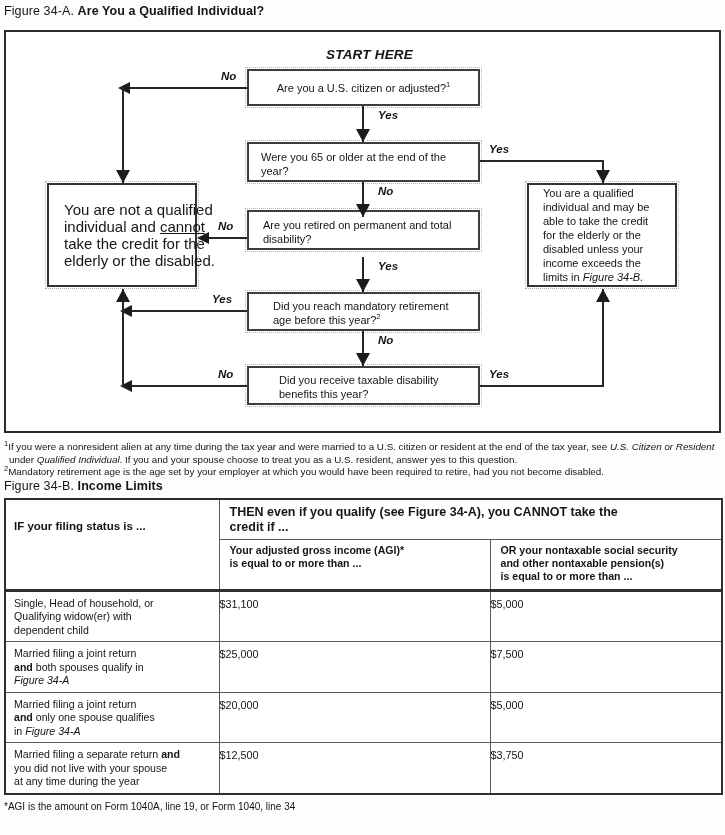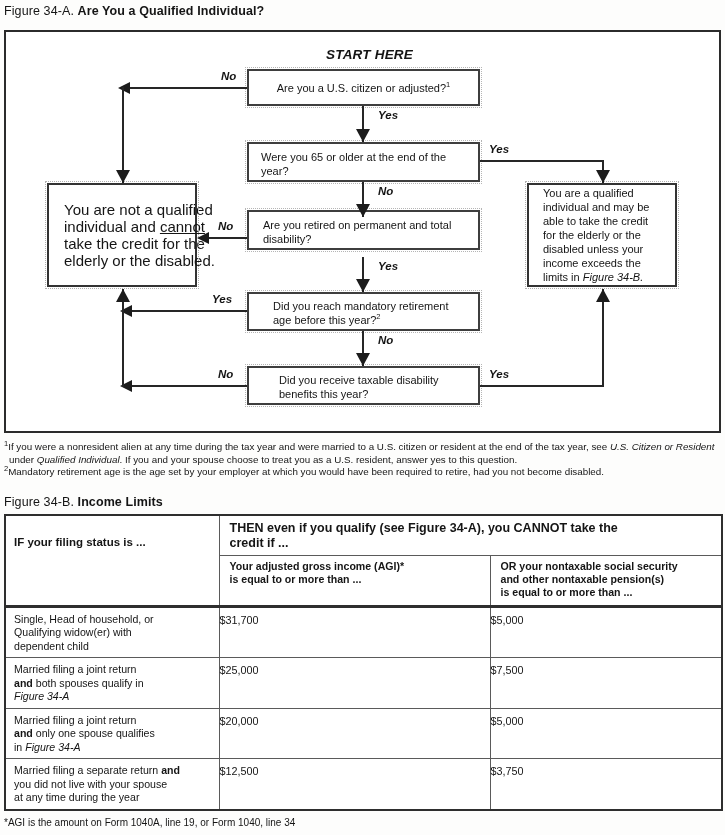--- a/index.html
+++ b/index.html
@@ -48,21 +48,21 @@
   .arr.left { border-top: 6px solid transparent; border-bottom: 6px solid transparent; border-right: 12px solid #1c1c1c; }
   .lbl { position: absolute; font-weight: bold; font-style: italic; font-size: 11.5px; }
   .u { text-decoration: underline; }
   .nowrap { white-space: nowrap; }
   sup { font-size: 7.5px; vertical-align: super; line-height: 0; }
 
   
   .fns { margin-top: 8px; font-size: 9.8px; line-height: 12.5px; width: 716px; }
   .fns p { padding-left: 5px; text-indent: -5px; }
 
-  .figb-title { margin-top: 16px; }
+  .figb-title { }
 
   
   table.limits {
     margin-top: 5px; width: 717px;
     border-collapse: collapse; background: #fff;
     table-layout: fixed;
   }
   table.limits col.c1 { width: 214px; }
   table.limits col.c2 { width: 271px; }
   table.limits col.c3 { width: 232px; }
@@ -220,21 +220,21 @@
         </th>
       </tr>
     </thead>
     <tbody>
       <tr>
         <td class="status">
           <span class="blk">Single, Head of household, or</span>
           <span class="blk">Qualifying widow(er) with</span>
           <span class="blk">dependent child</span>
         </td>
-        <td class="amount">$31,700</td>
+        <td class="amount">$31,100</td>
         <td class="amount">$5,000</td>
       </tr>
       <tr>
         <td class="status">
           <span class="blk">Married filing a joint return</span>
           <span class="blk"><b>and</b><span> both spouses qualify in</span></span>
           <span class="blk"><i>Figure 34-A</i></span>
         </td>
         <td class="amount">$25,000</td>
         <td class="amount">$7,500</td>

